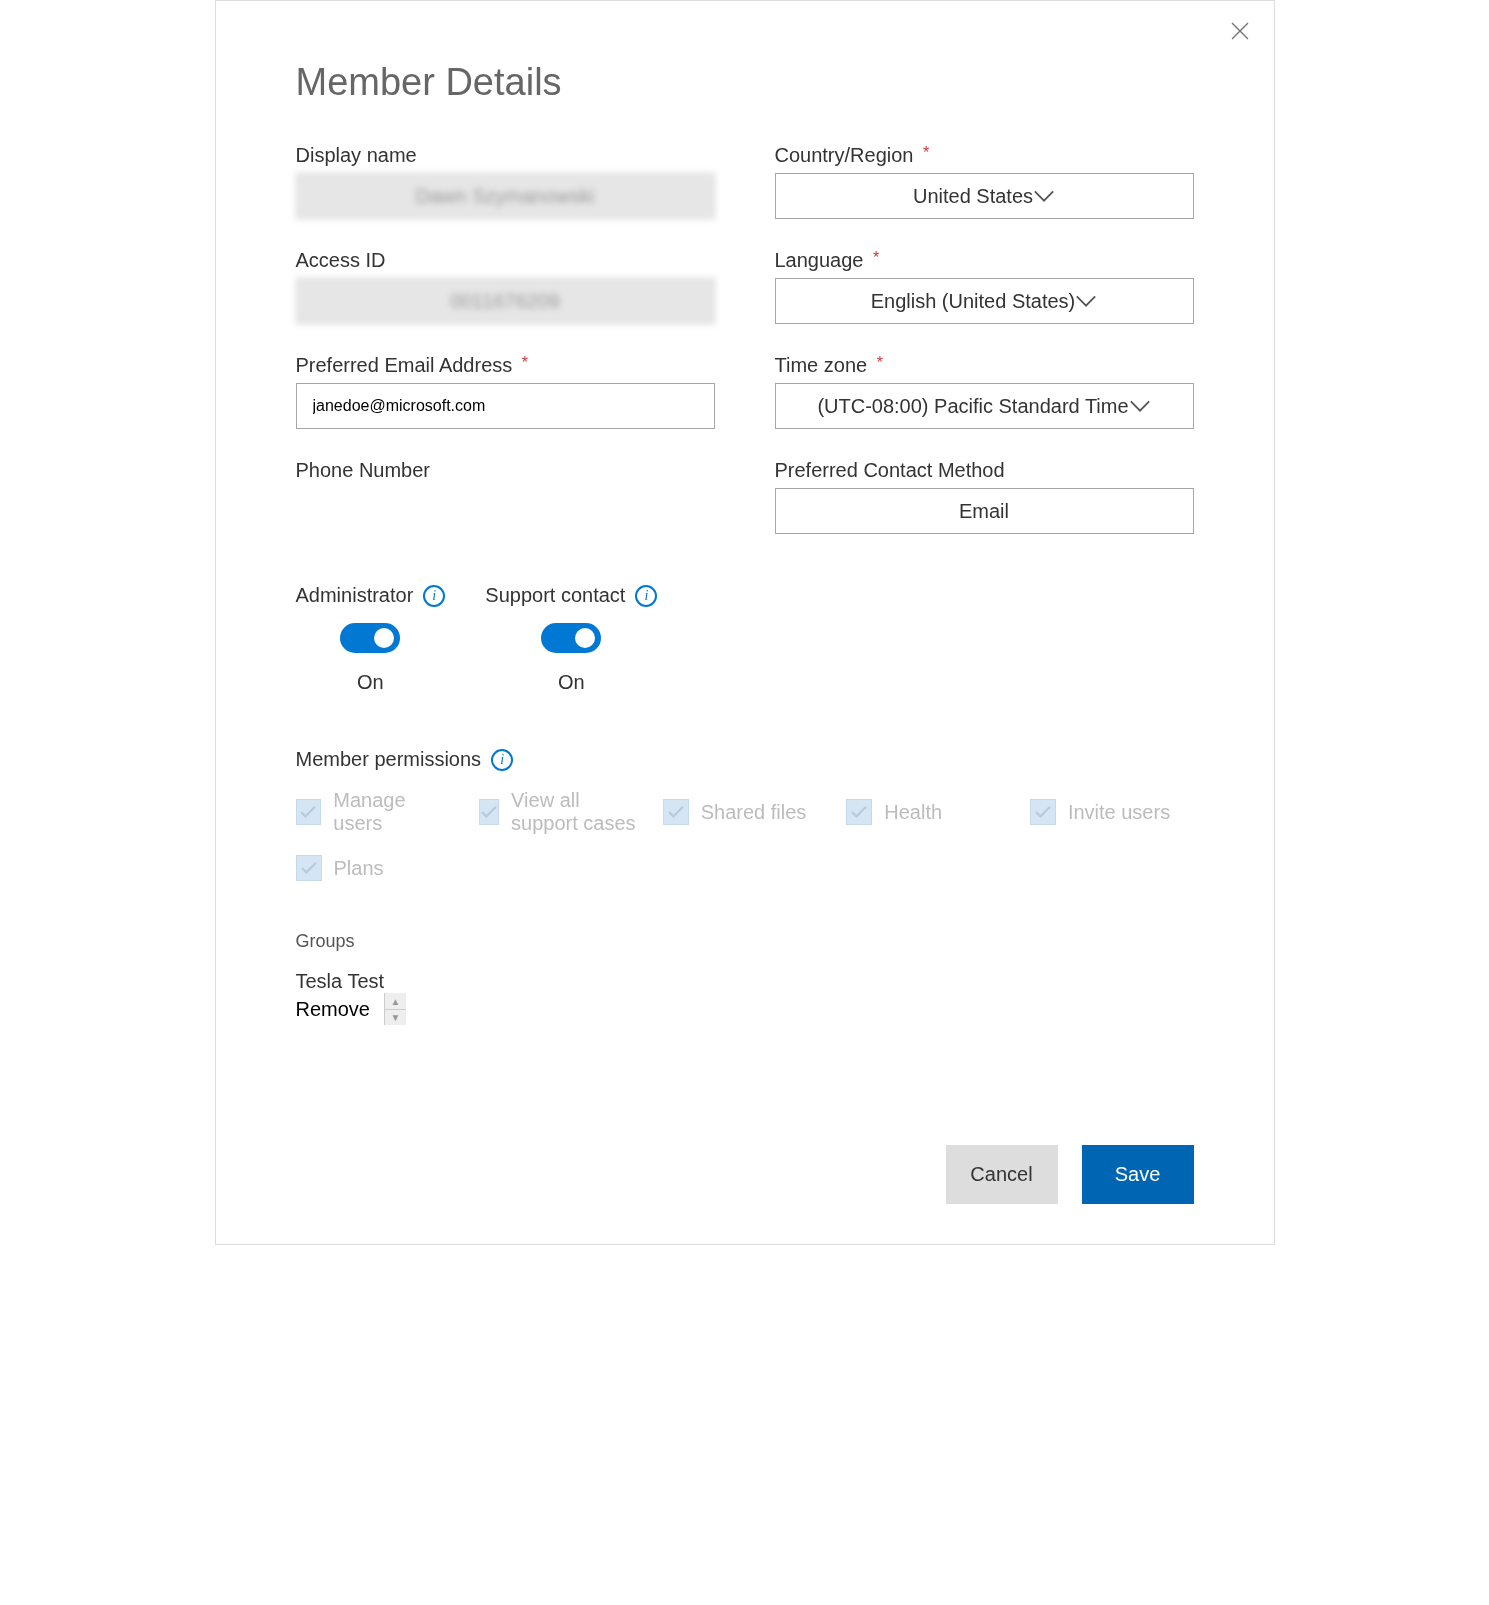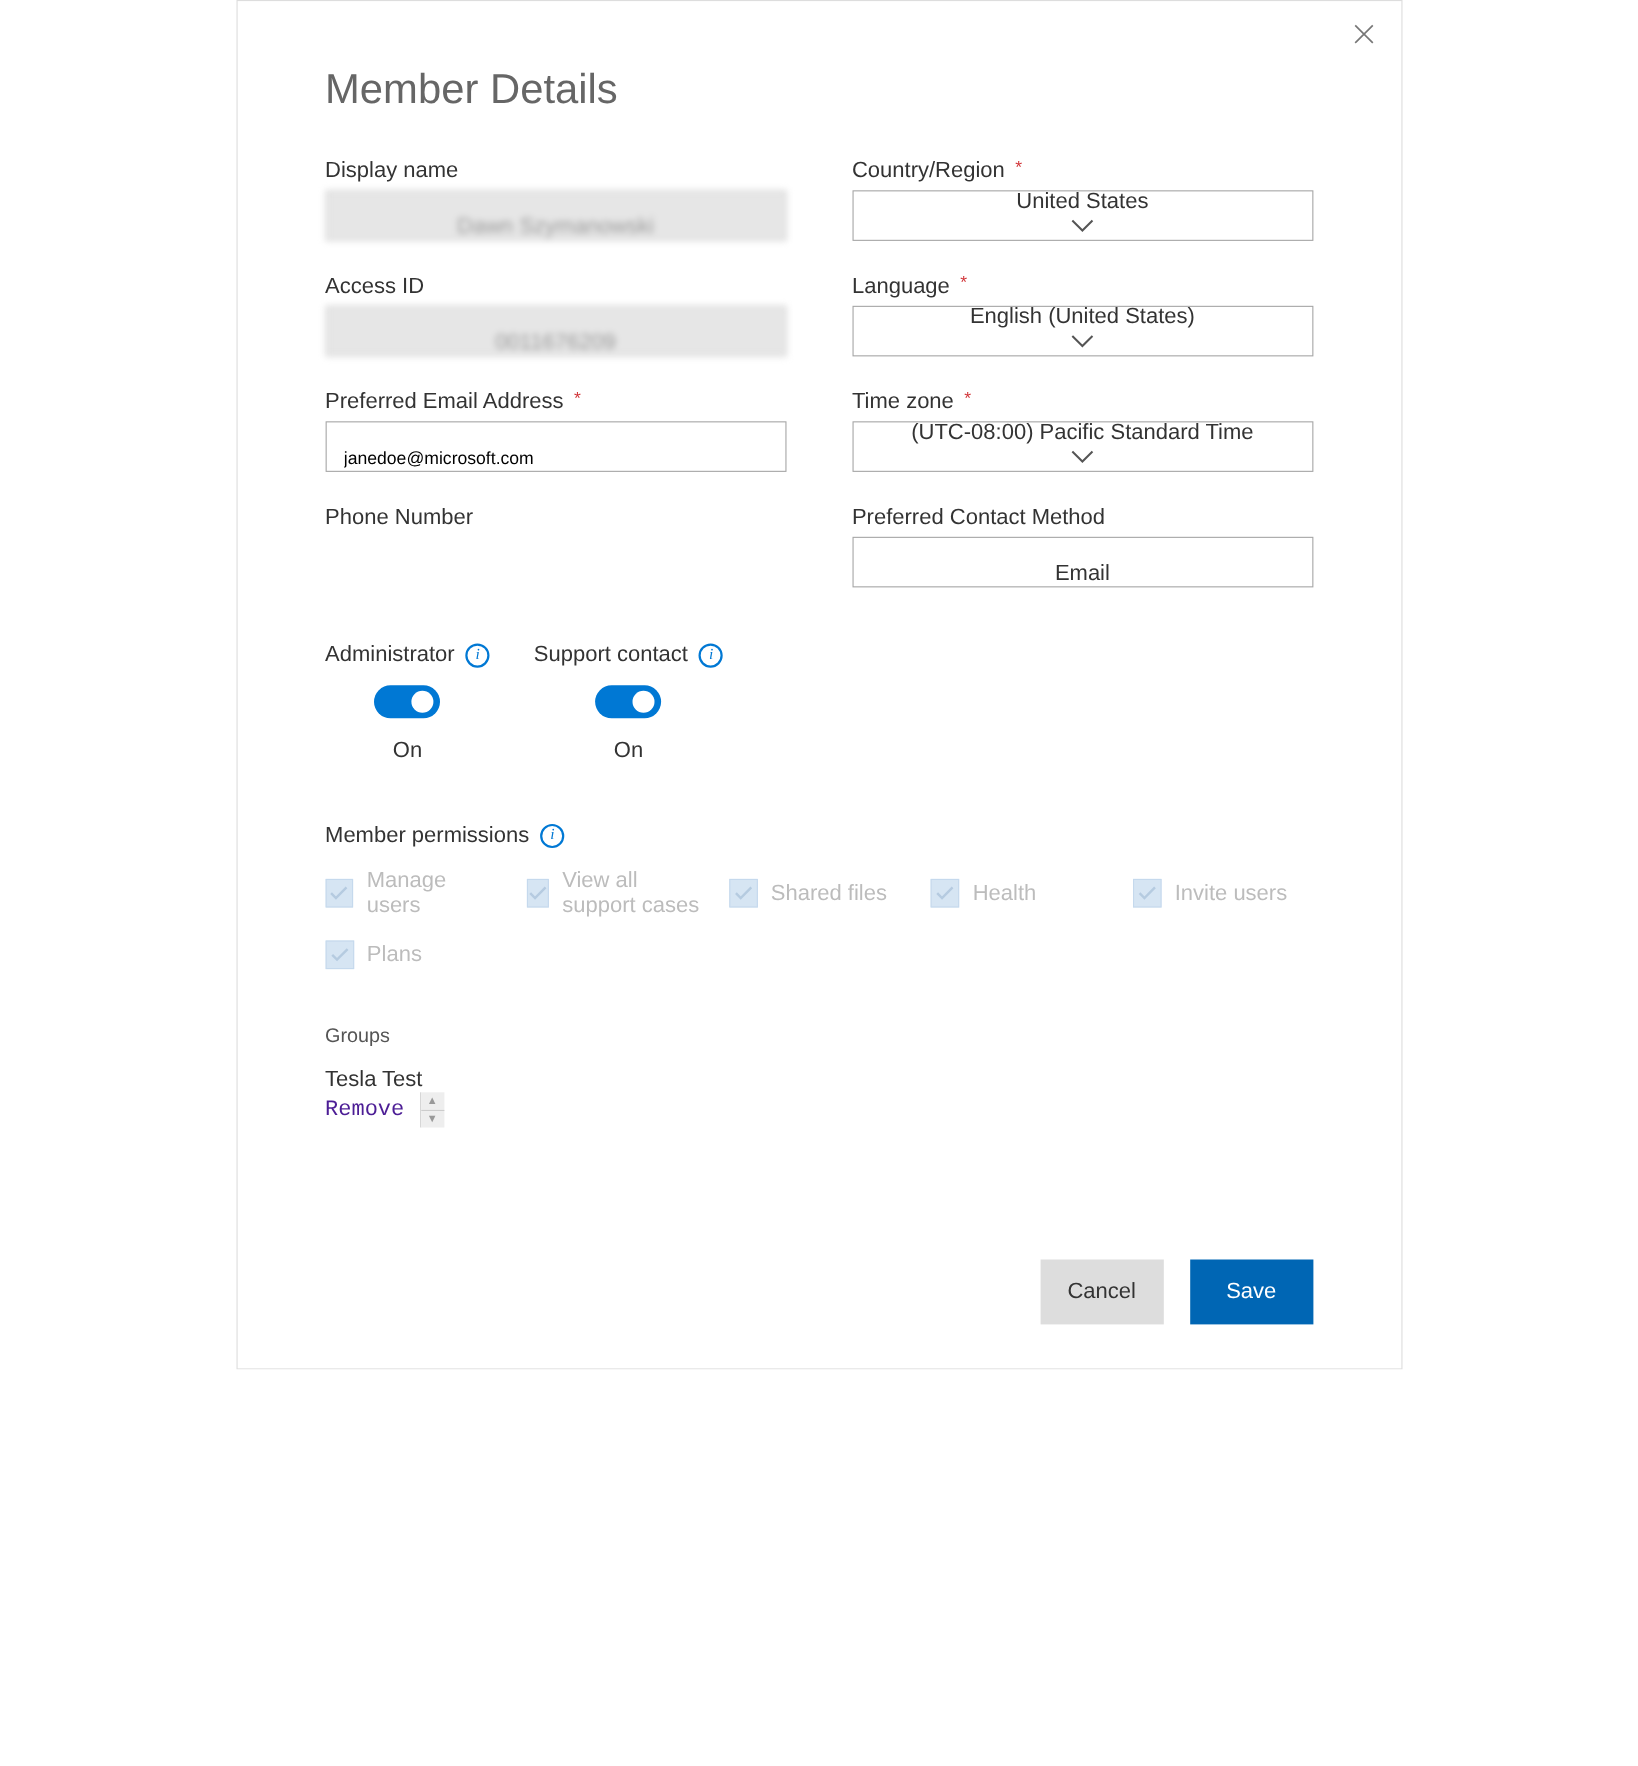--- a/index.html
+++ b/index.html
@@ -51,23 +51,22 @@
   }
   .text-input, .select-box {
     width: 100%;
     height: 46px;
     border: 1px solid #a6a6a6;
     padding: 0 14px;
     font-size: 20px;
     background: #fff;
     display: flex;
     align-items: center;
-    justify-content: flex-end;
+    justify-content: center;
     color: #333;
-    flex-direction: column;
   }
   .text-input.disabled {
     background: #e6e6e6;
     border: 1px solid #ccc;
     color: #999;
     filter: blur(3px);
   }
   .text-input.focused {
     border: 2px solid #0066b4;
     padding: 0 13px;
@@ -164,21 +163,21 @@
     margin-top: 50px; margin-bottom: 18px;
   }
   .group-row {
     display: flex; align-items: flex-start; justify-content: space-between;
     width: 620px;
     font-size: 20px;
     flex-direction: column;
   }
   .group-name { color: #333; }
   .remove-wrap { display: flex; align-items: center; gap: 14px; }
-  .remove-link { color: #4c1d95; cursor: pointer; font-family: Liberation Mono, monospace; }
+  .remove-link { color: #000000; cursor: pointer; }
   .spinner {
     width: 22px;
     display: flex; flex-direction: column;
     border-left: 1px solid #ccc;
   }
   .spinner .arrow {
     height: 16px; background: #eee;
     display:flex; align-items:center; justify-content:center;
     color: #999; font-size: 10px;
     cursor: pointer;

